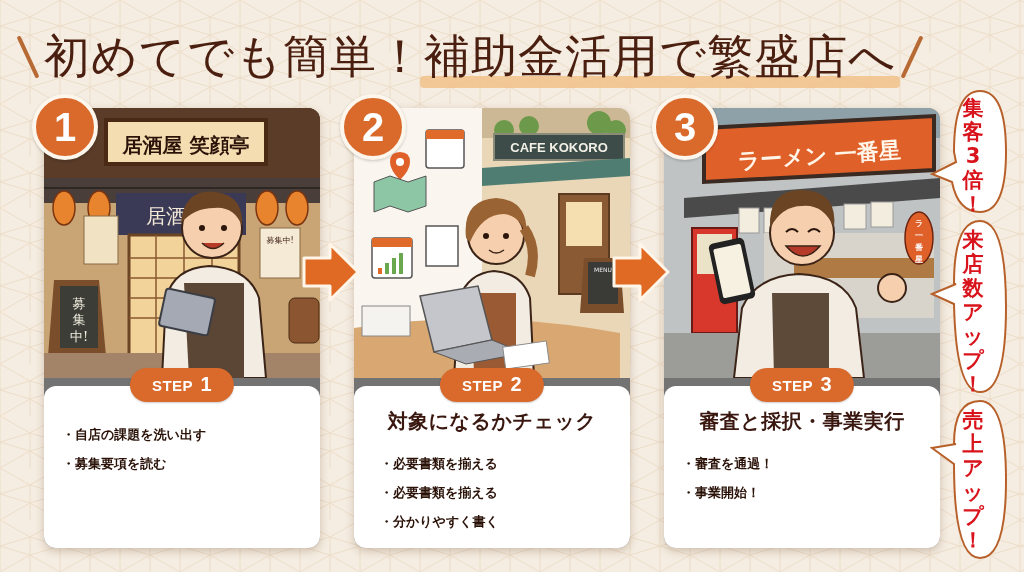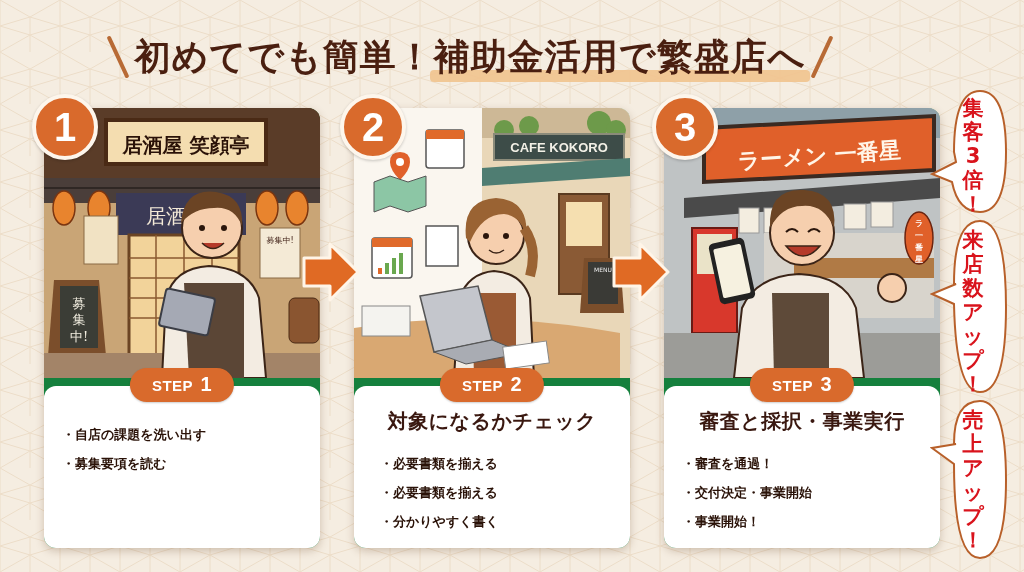--- a/index.html
+++ b/index.html
@@ -16,38 +16,38 @@
     position: absolute; left: 0; top: 22px; width: 940px; height: 70px;
     display: flex; align-items: center; justify-content: center; z-index: 2;
   }
   .title-slash {
     width: 4px; height: 46px; background: #b86a35; border-radius: 2px;
     margin: 0 14px;
   }
   .title-slash.left { transform: rotate(-25deg); }
   .title-slash.right { transform: rotate(25deg); }
   .title {
-    font-size: 36px; font-weight: bold; color: #4a1f10; letter-spacing: 1px;
+    font-size: 46px; font-weight: normal; color: #4a1f10; letter-spacing: 1px;
     white-space: nowrap; position: relative;
   }
   .title .hl {
     position: relative; display: inline-block;
   }
   .title .hl::after {
     content: ""; position: absolute; left: -4px; right: -4px; bottom: 0px; height: 12px;
     background: #f1c38e; border-radius: 4px; z-index: -1; opacity: 0.9;
   }
   .title .hl span { position: relative; z-index: 1; }
 
   
   .card {
     position: absolute; top: 108px; width: 276px; height: 440px;
     border-radius: 12px; overflow: hidden; z-index: 2;
     box-shadow: 0 3px 8px rgba(90,50,20,0.25);
-    background: #15803d;
+    background: #737373;
   }
   .card .illus { position: absolute; left: 0; top: 0; width: 100%; height: 270px; }
   .card .text-box {
     position: absolute; left: 0; top: 278px; width: 100%; height: 170px;
     background: #fff; border-radius: 12px 12px 12px 12px;
     padding-top: 20px;
   }
   .step-pill {
     position: absolute; left: 50%; top: -18px; transform: translateX(-50%);
     background: #d96a2c; color: #fff; font-weight: bold; font-size: 15px;
@@ -292,21 +292,20 @@
     <rect x="50" y="132" width="36" height="62" rx="5" fill="#222" transform="rotate(-12 68 163)"></rect>
     <rect x="54" y="138" width="28" height="50" rx="2" fill="#f6f1e0" transform="rotate(-12 68 163)"></rect>
 
     <circle cx="228" cy="180" r="14" fill="#f6cfae" stroke="#3b2417" stroke-width="2"></circle>
   </svg>
   <div class="text-box">
     <div class="step-pill"><span>STEP</span> <span class="num">3</span></div>
     <div class="step-heading">審査と採択・事業実行</div>
     <ul class="bullets" style="">
       <li>審査を通過！</li>
-      <li>交付決定・事業開始</li>
       <li>事業開始！</li>
     </ul>
   </div>
 </div>
 
 <div class="bubble" style="left:930px; top:88px; width:80px; height:128px;">
   <svg width="80" height="128" style="position:absolute;left:0;top:0;">
     <path d="M26 74 L2 86 L22 94 Q28 124 50 124 Q76 124 76 64 Q76 3 50 3 Q24 3 24 64 Z" fill="#fff" stroke="#b8602a" stroke-width="2"></path>
   </svg>
   <div class="bubble-text" style="top:8px; left:10px; width:66px;">

